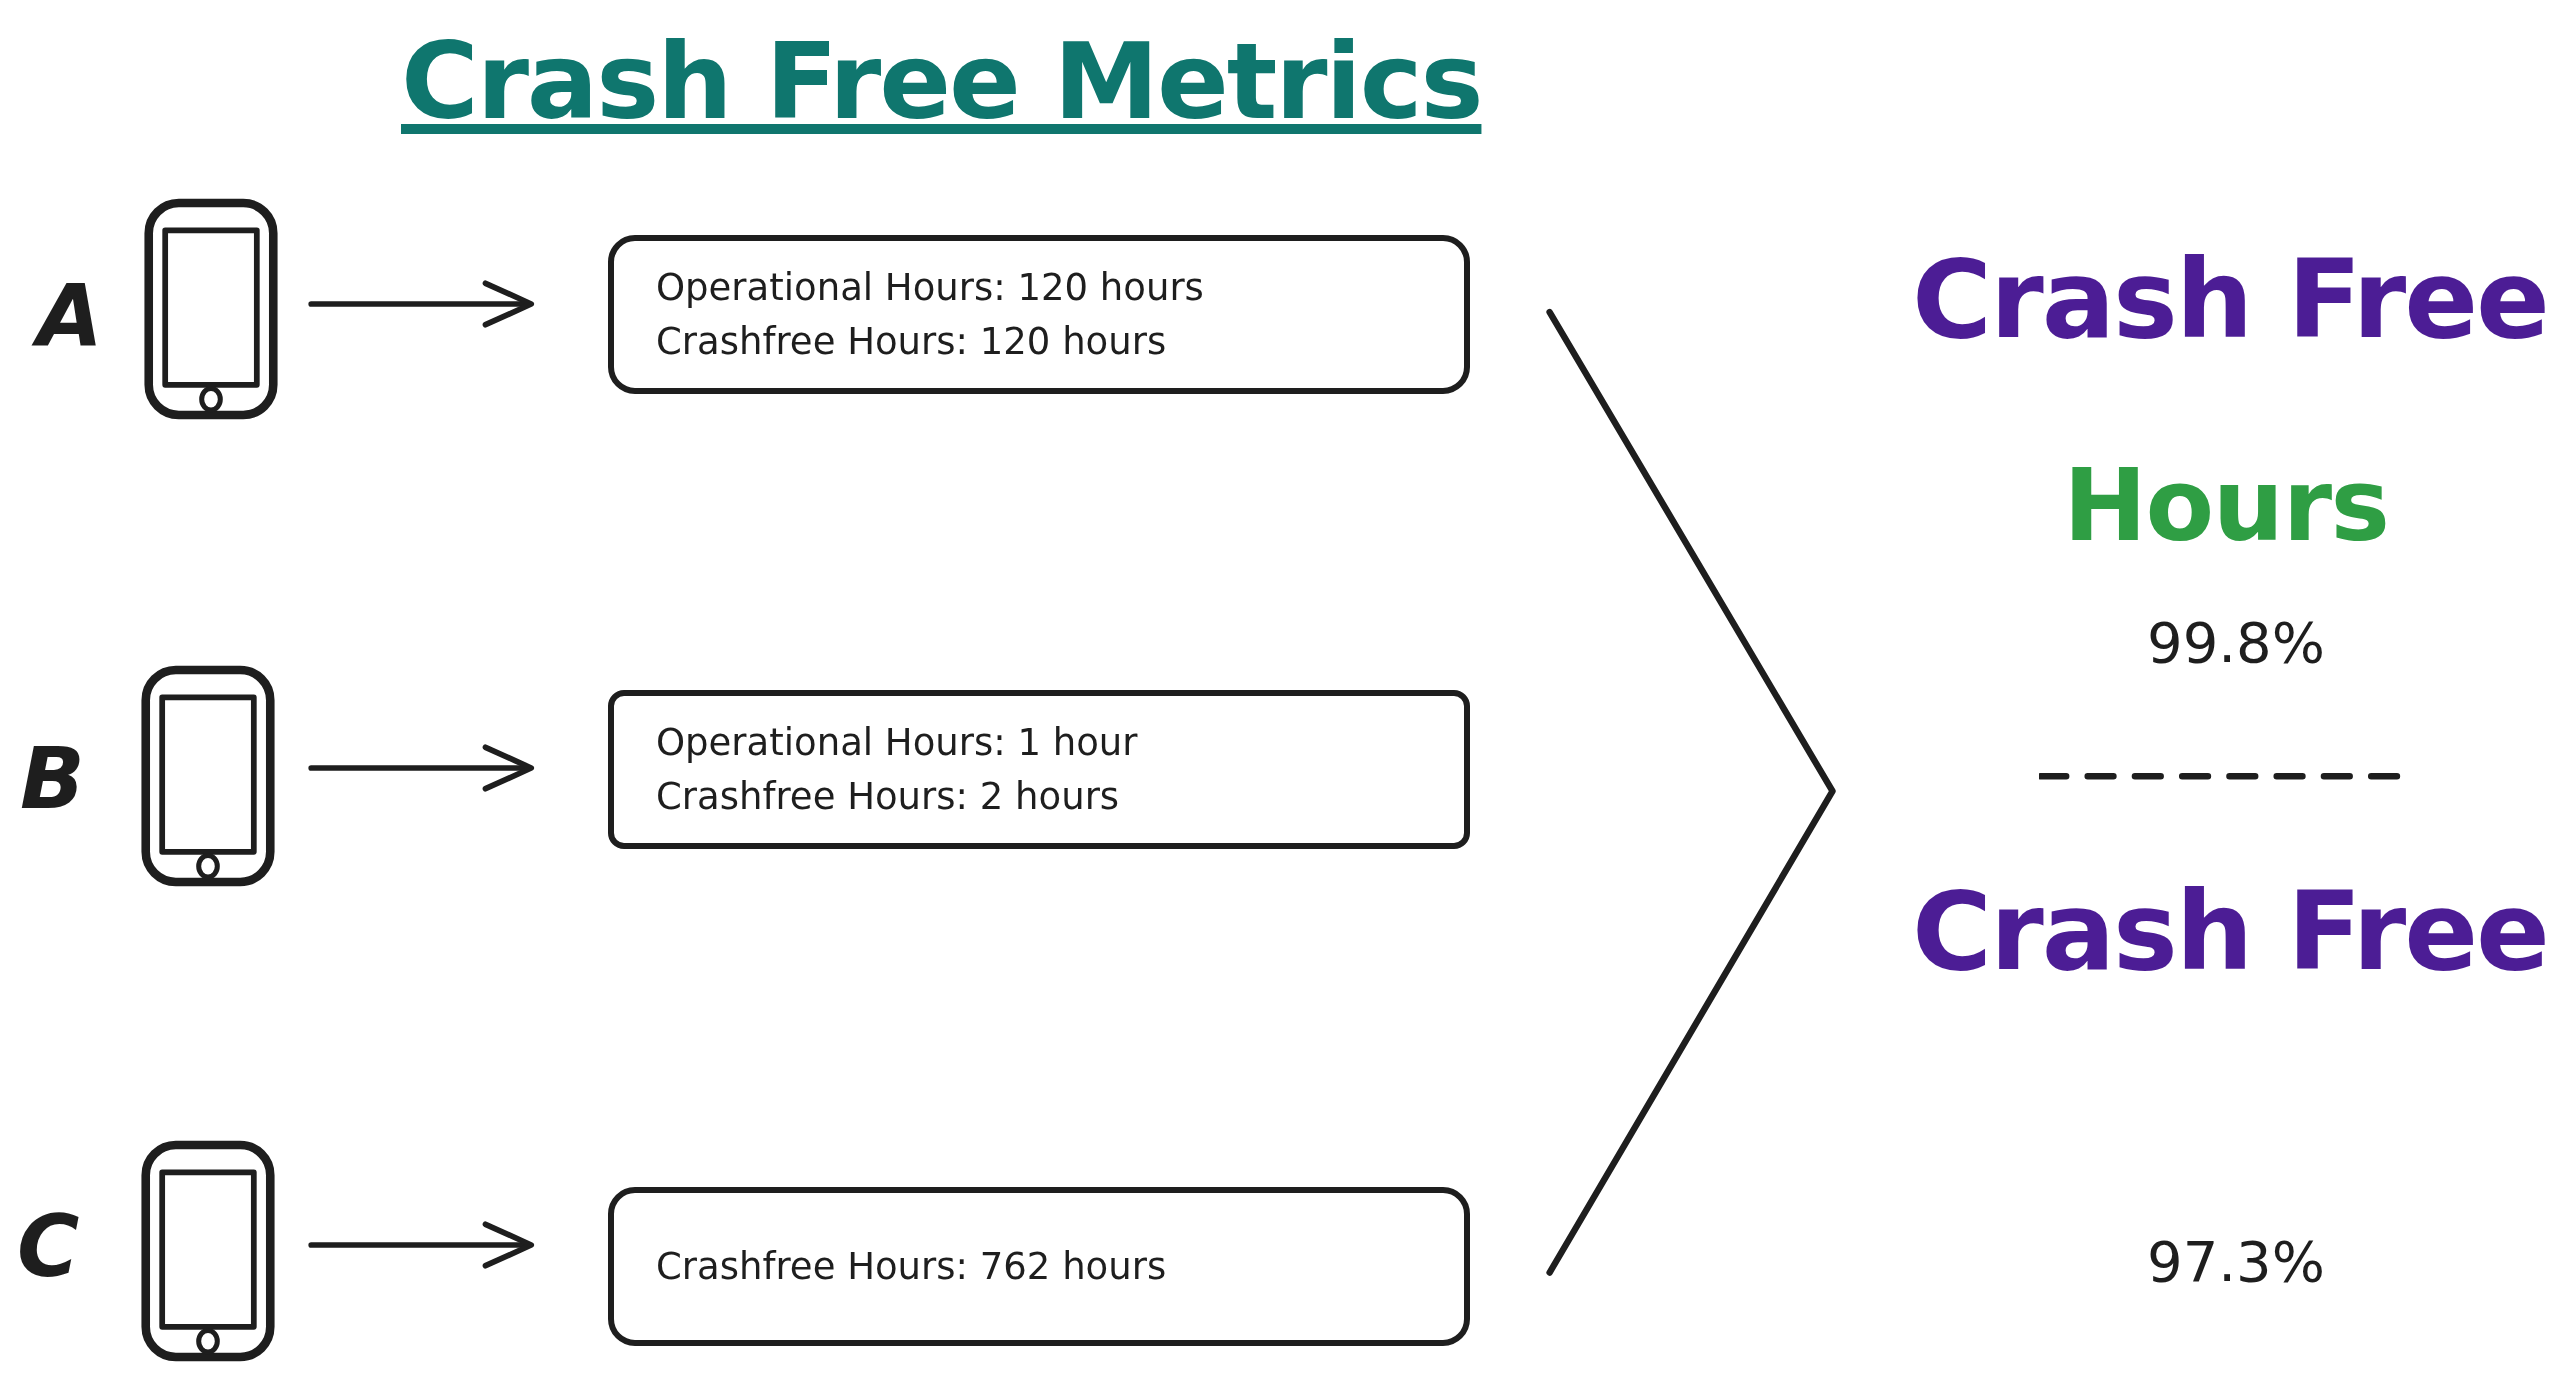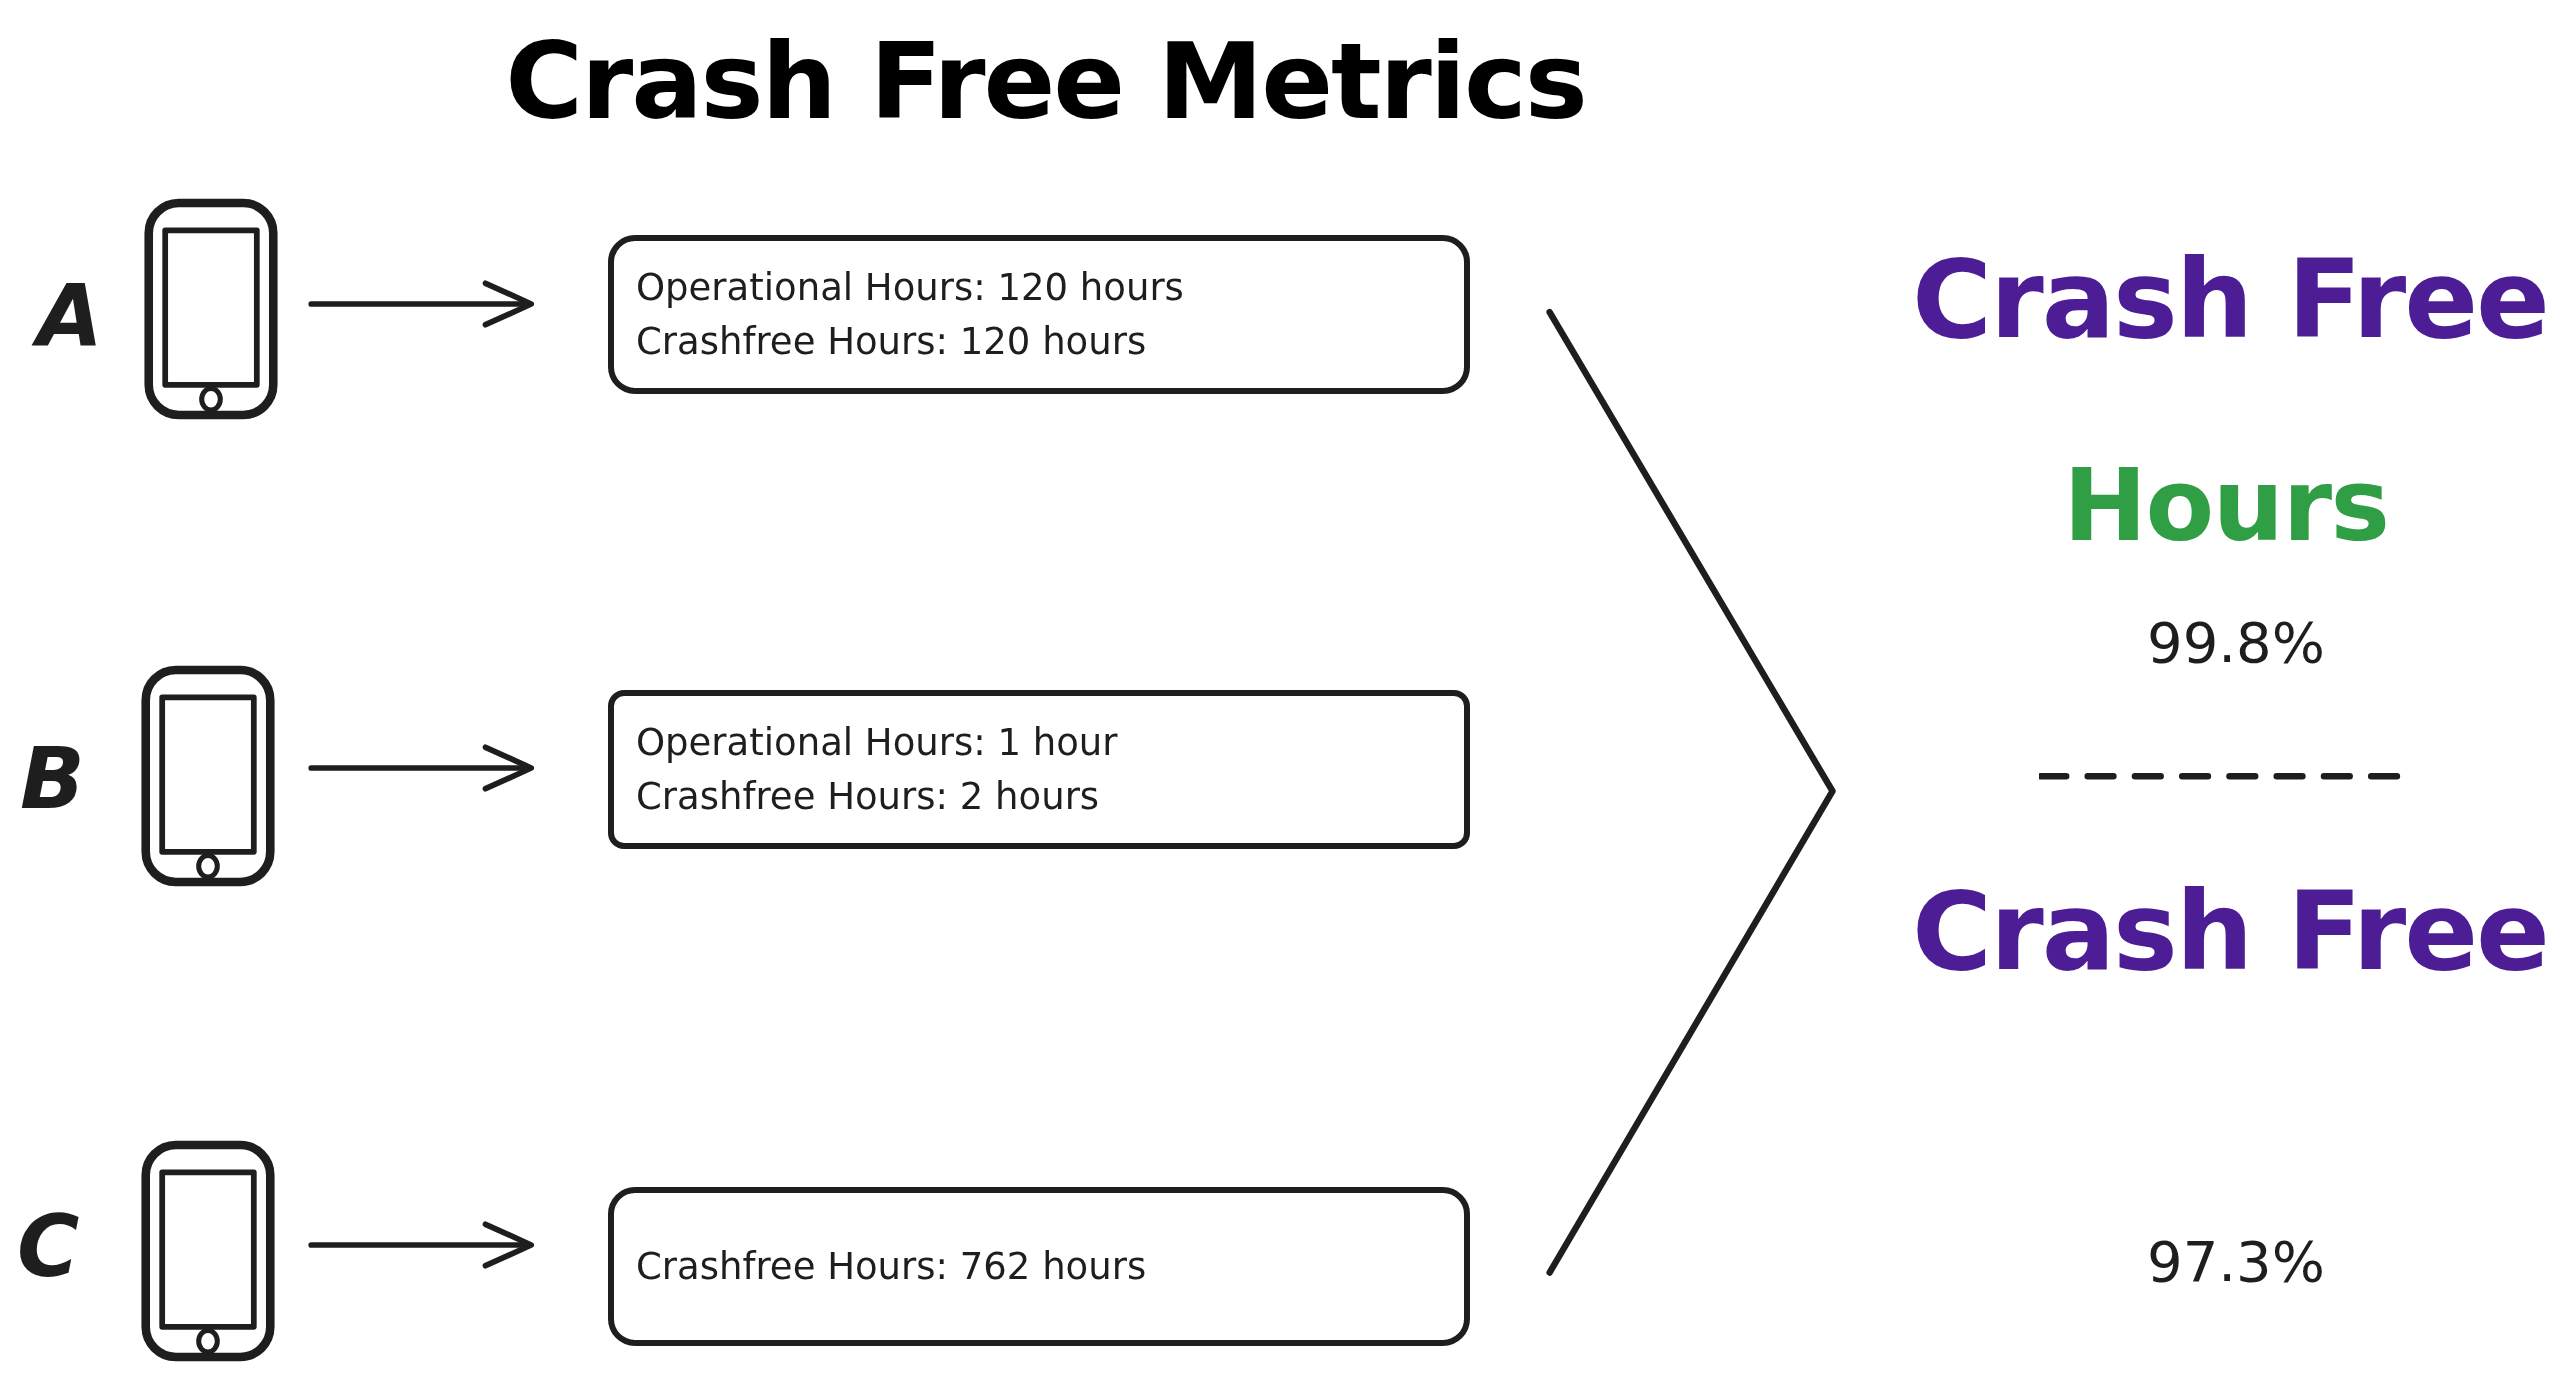--- a/index.html
+++ b/index.html
@@ -13,26 +13,27 @@
     width: 2576px;
     height: 1380px;
     background: #ffffff;
     overflow: hidden;
     color: #1e1e1e;
   }
   .abs { position: absolute; }
 
   .page-title {
     left: 401px; top: 20px; width: 1289px;
-    text-align: center;
+    text-align: left;
     font-size: 106px;
     font-weight: bold;
     letter-spacing: -2.1px;
-    color: #000000;
+    color: #0f766e;
     white-space: nowrap;
+    text-decoration: underline;
   }
 
   .device-label {
     font-size: 85px;
     font-style: italic;
     font-weight: bold;
     color: #1e1e1e;
   }
 
   .phone { width: 136px; height: 222px; }
@@ -42,21 +43,21 @@
   .metrics-box {
     width: 862px; height: 159px;
     box-sizing: border-box;
     border: 6.4px solid #1e1e1e;
     border-radius: 27px;
     background: #ffffff;
     display: flex;
     flex-direction: column;
     justify-content: center;
     gap: 11.5px;
-    padding-left: 22px;
+    padding-left: 42px;
   }
   .metrics-box .line {
     font-size: 37px;
     letter-spacing: 0px;
     color: #1e1e1e;
     white-space: nowrap;
   }
 
   .results-panel {
     left: 1876px; top: 0px; width: 700px; height: 1380px;

